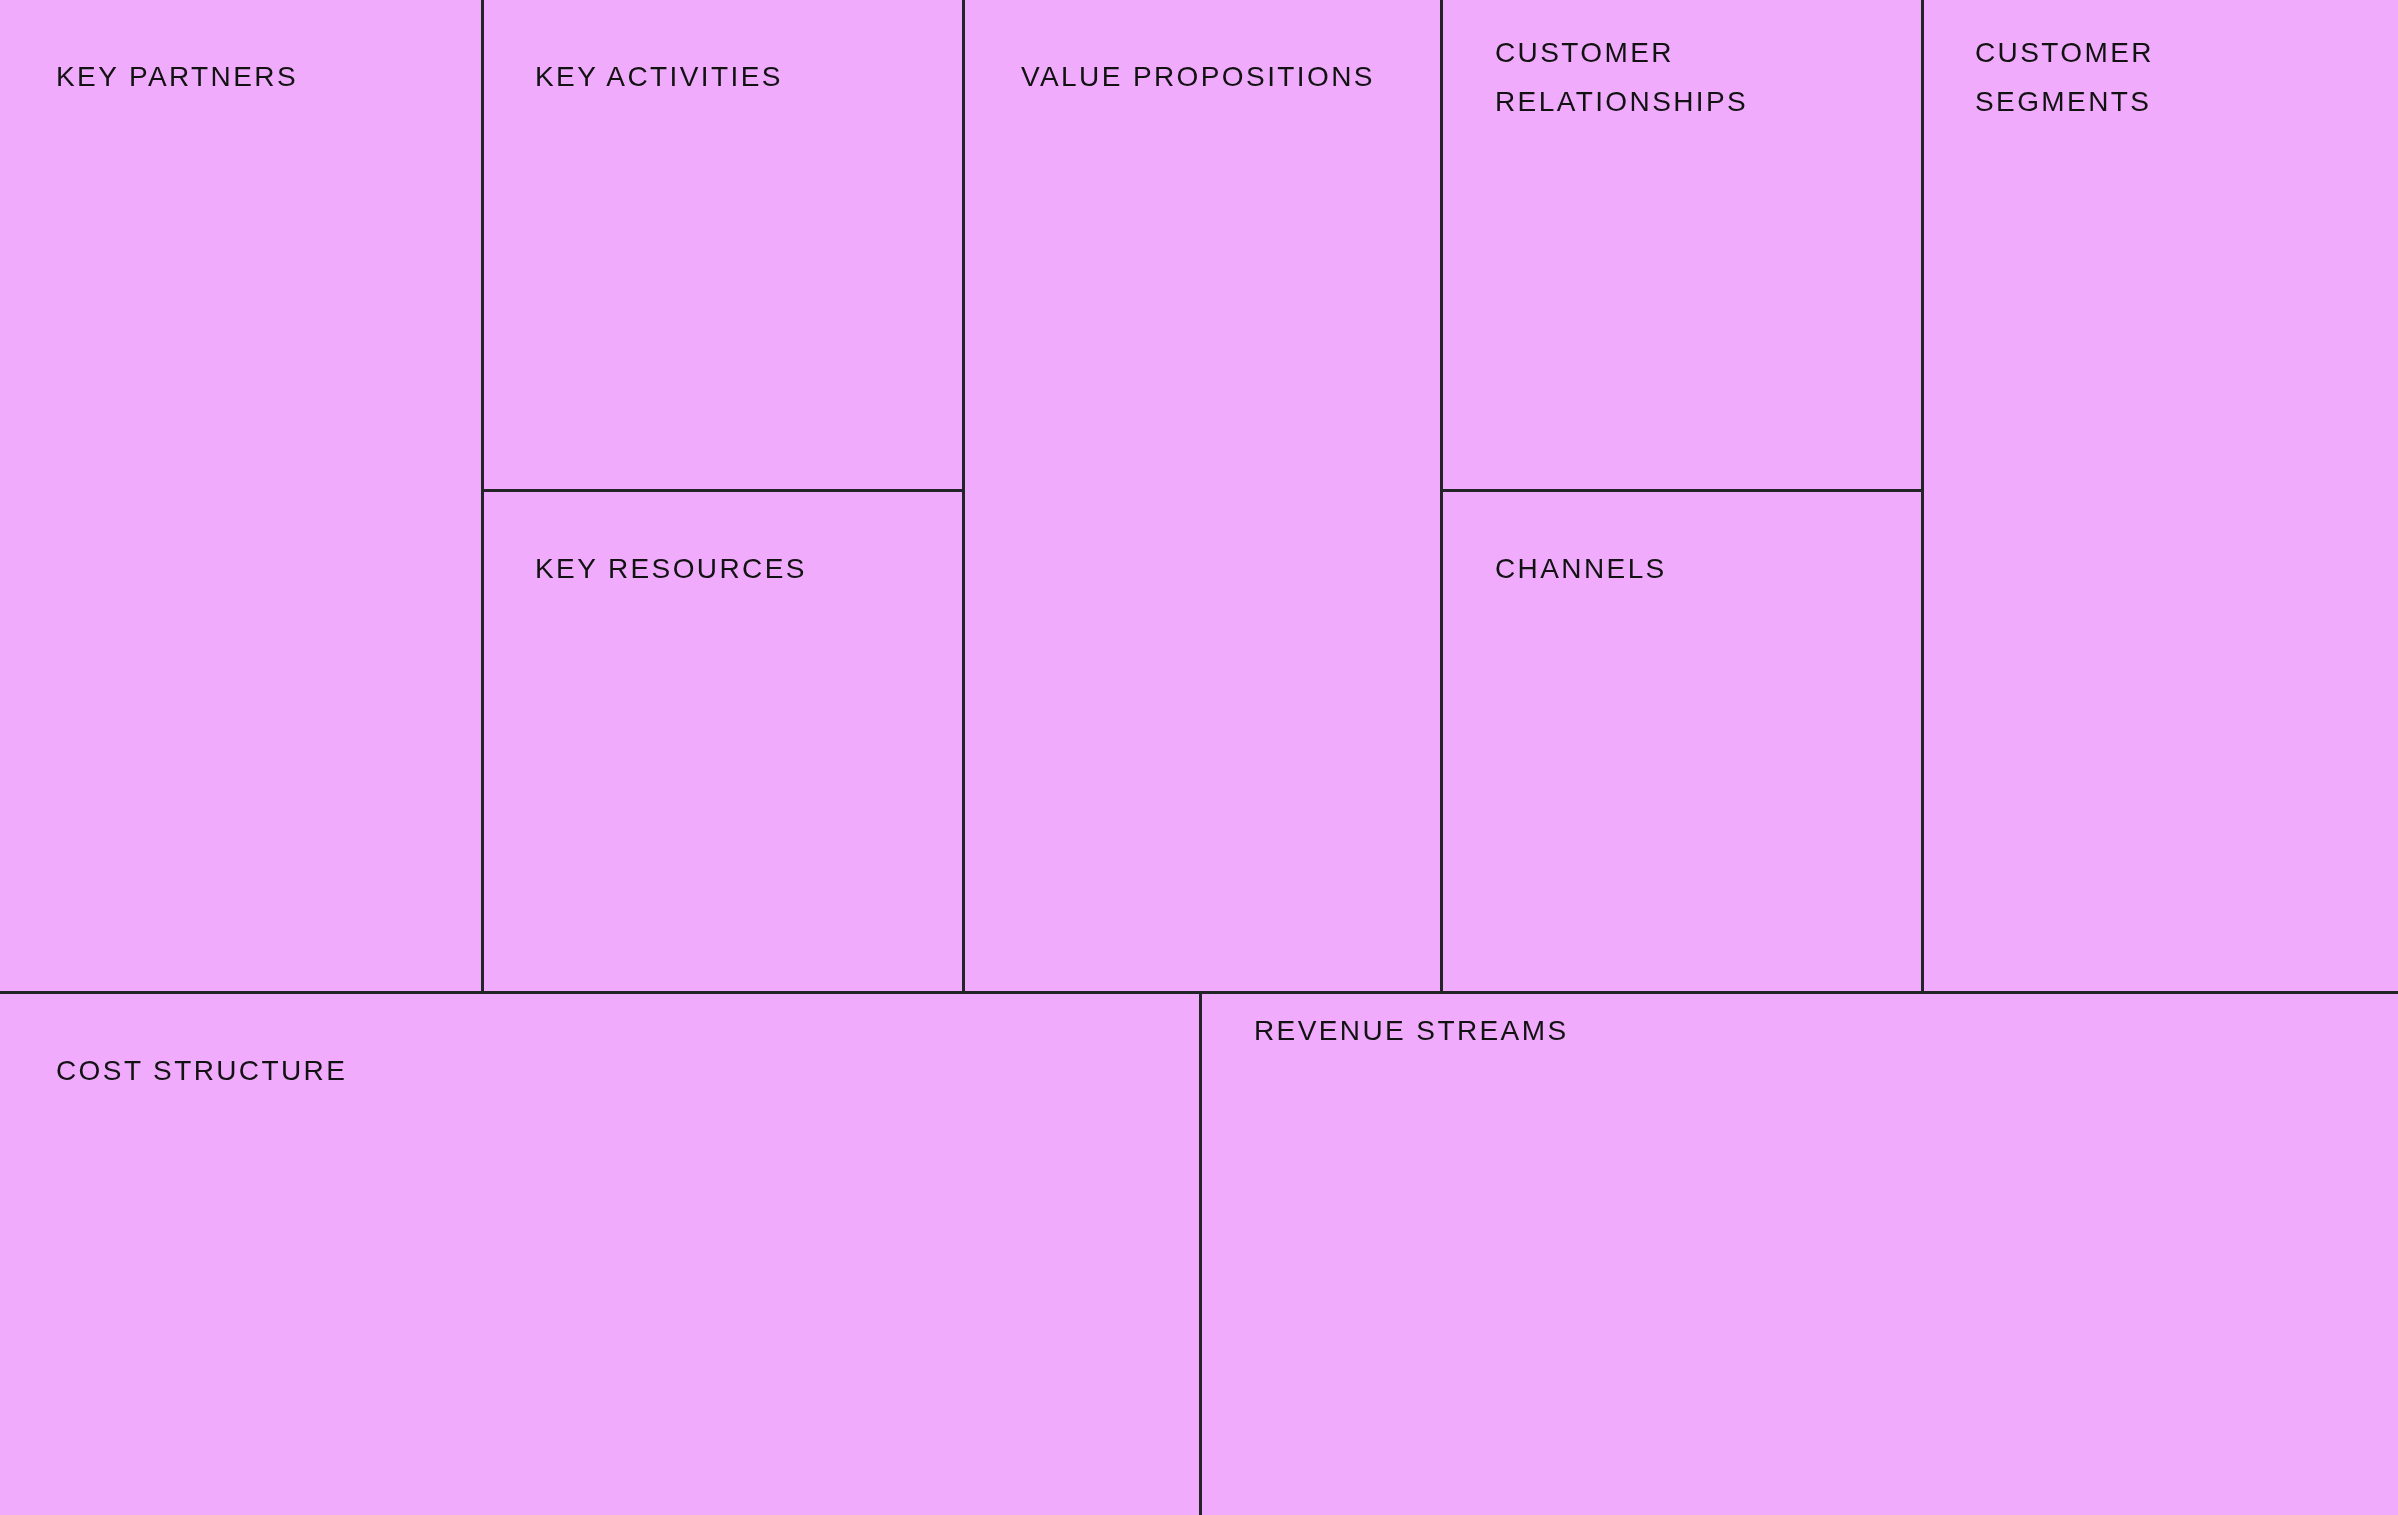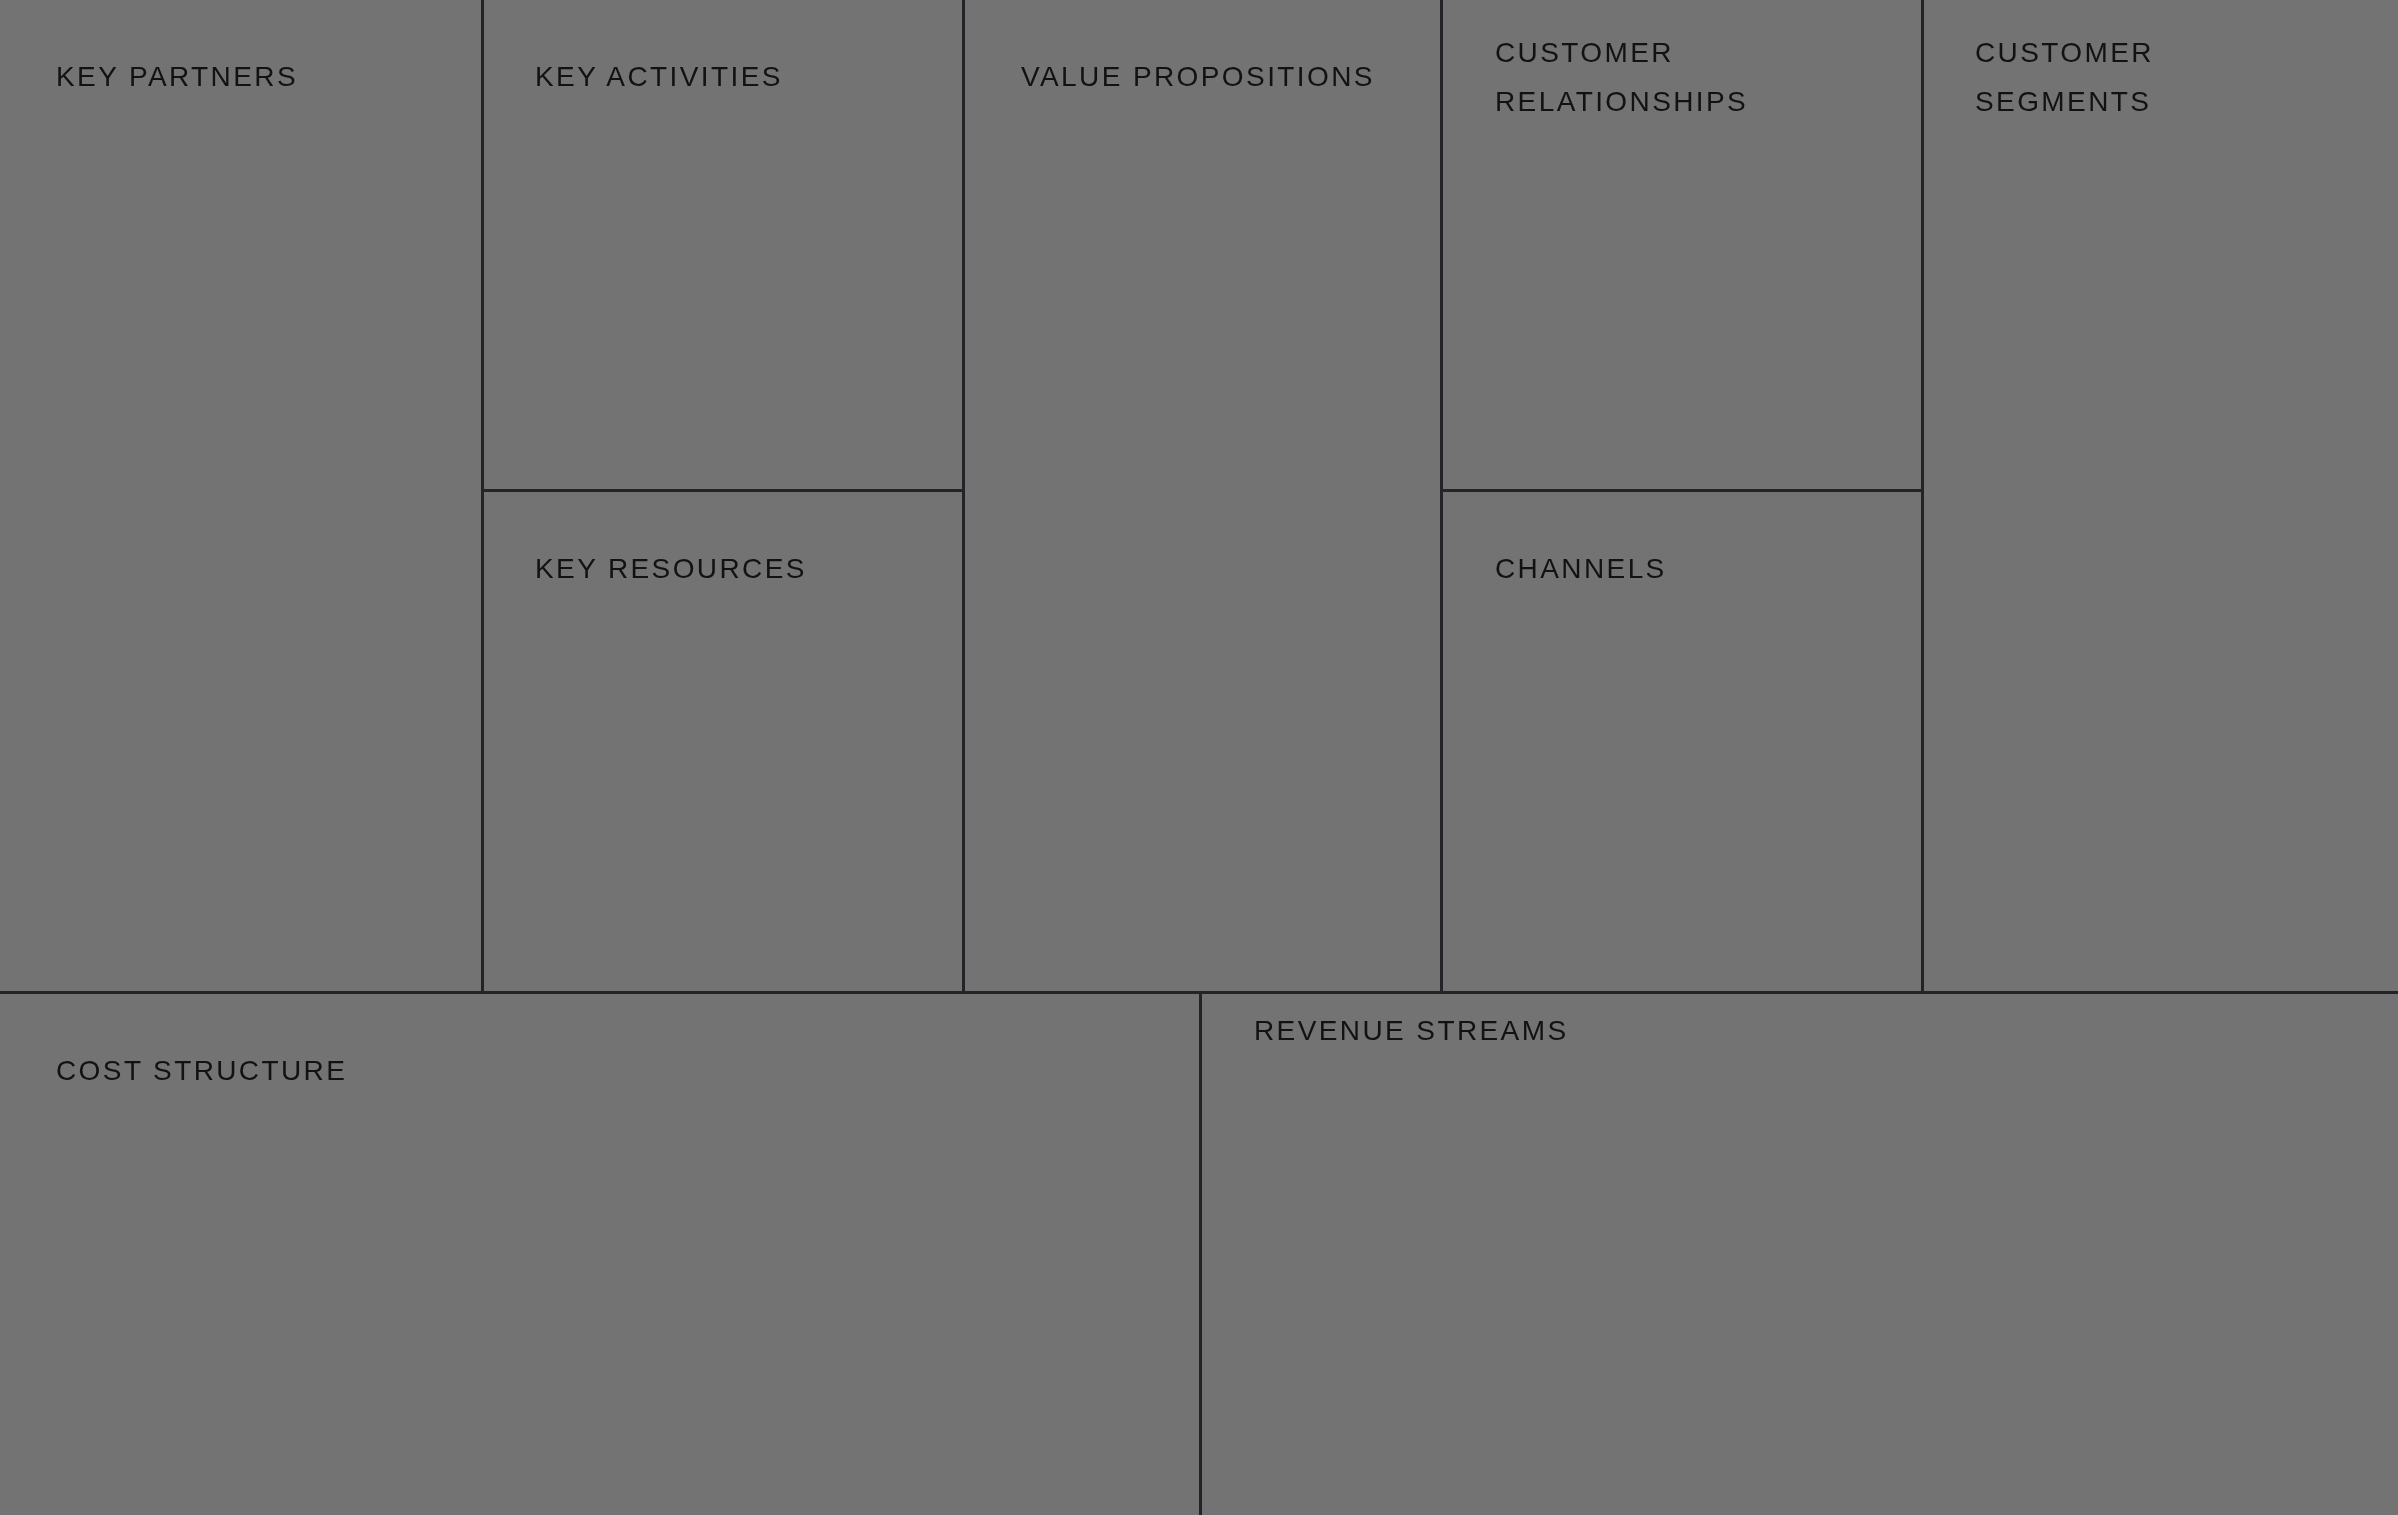--- a/index.html
+++ b/index.html
@@ -9,21 +9,21 @@
     background: #ffffff;
   }
   body {
     font-family: "Liberation Sans", sans-serif;
   }
 
   #canvas-root {
     position: relative;
     width: 2399px;
     height: 1516px;
-    background: #737373;
+    background: #f0abfc;
     overflow: hidden;
   }
 
   
   .block {
     position: absolute;
     box-sizing: border-box;
     background: transparent;
   }
 

